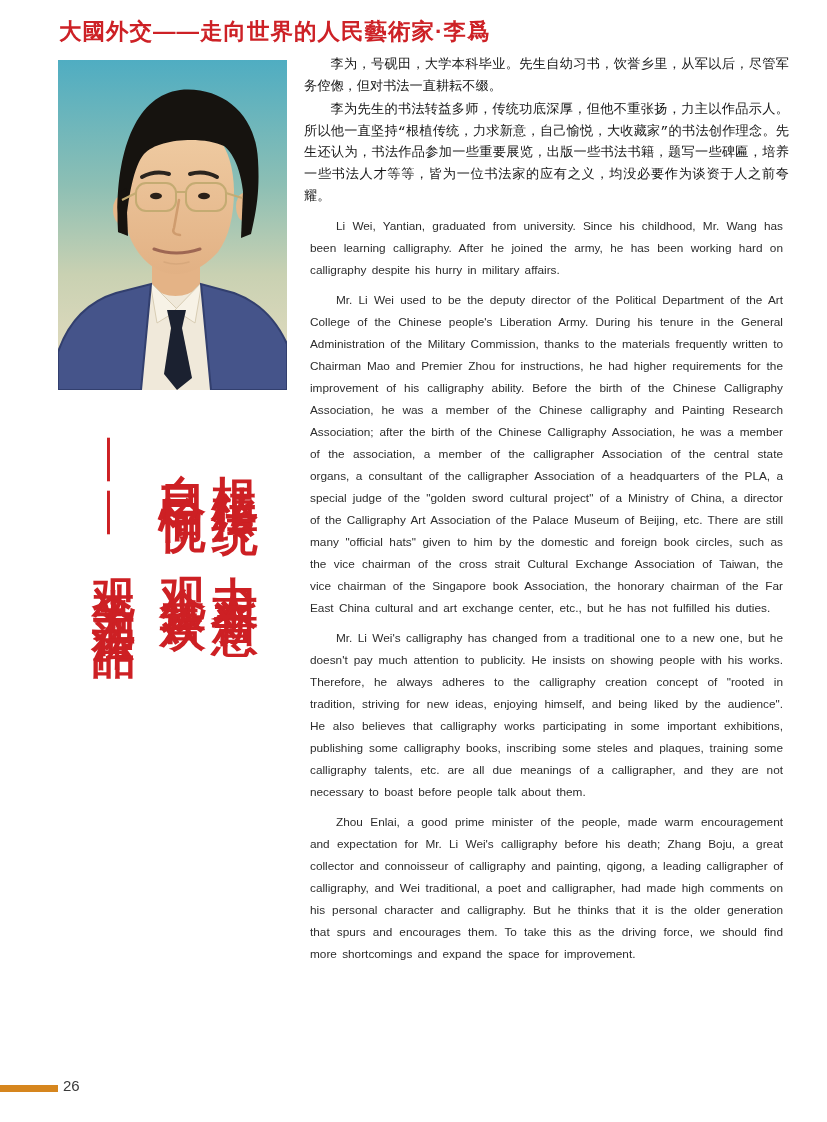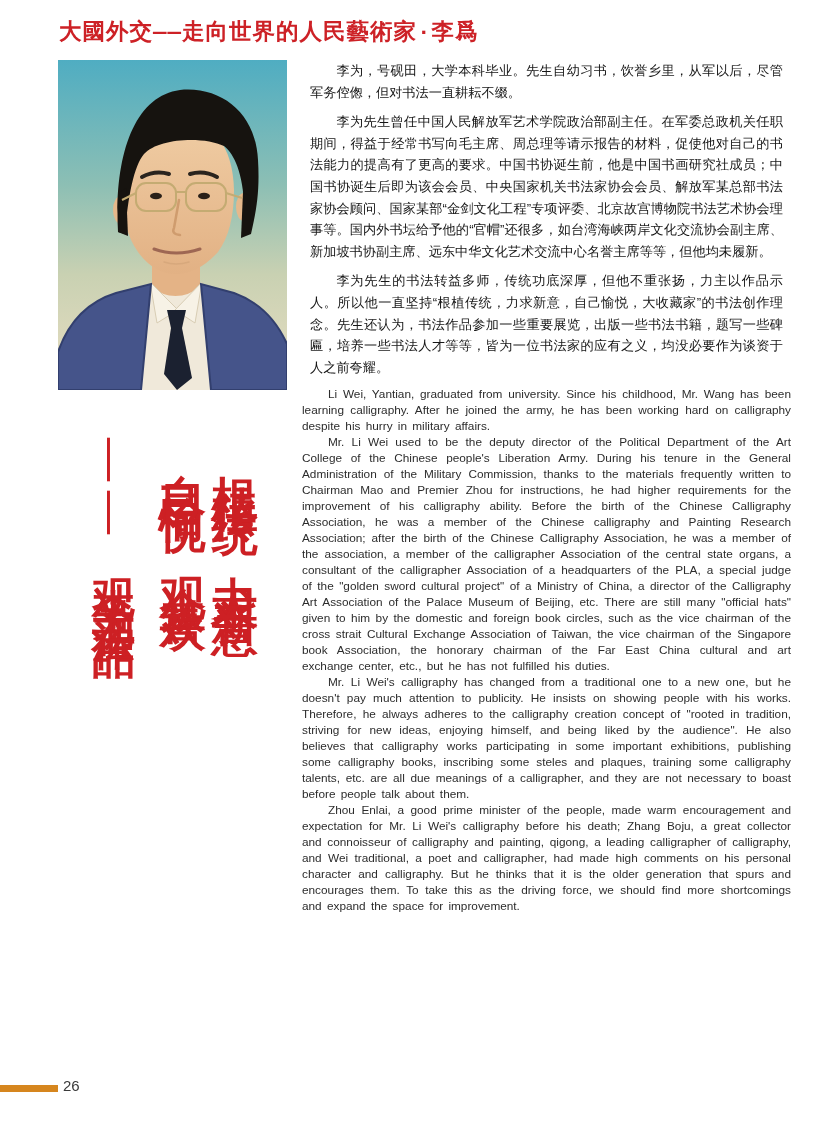--- a/index.html
+++ b/index.html
@@ -1,25 +1,25 @@
 <!DOCTYPE html>
 <html><head>
 <meta charset="utf-8">
 <style>
   html,body{margin:0;padding:0;background:#ffffff;}
   .page{position:relative;width:827px;height:1122px;background:#ffffff;overflow:hidden;
         font-family:"Liberation Sans",sans-serif;}
   .header-title{position:absolute;left:59px;top:16px;font-size:22.5px;font-weight:bold;
         color:#cd2126;letter-spacing:1px;white-space:nowrap;
-        font-family:Liberation Mono, monospace;}
+        font-family:Liberation Sans, sans-serif;}
   .photo-frame{position:absolute;left:58px;top:60px;width:229px;height:330px;}
   .text-col{position:absolute;left:302px;top:52px;width:489px;}
-  .zh-para{margin:8px;font-size:13.2px;line-height:21.6px;color:#161616;text-align:justify;
-        text-indent:2em;font-family:Liberation Sans, sans-serif;}
-  .en-para{margin:0;font-size:11.8px;line-height:16px;color:#2c2c2c;text-align:justify;
+  .zh-para{margin:2px;font-size:13.2px;line-height:21.6px;color:#161616;text-align:justify;
+        text-indent:2em;font-family:Liberation Mono, monospace;}
+  .en-para{margin:8px;font-size:11.8px;line-height:22px;color:#2c2c2c;text-align:justify;
         text-indent:26px;word-spacing:2px;font-family:"Liberation Sans",sans-serif;}
   .en-para:first-of-type{margin-top:7px;}
   .vcol{position:absolute;top:438px;writing-mode:vertical-rl;text-orientation:mixed;
         font-family:"Liberation Serif",serif;font-weight:bold;color:#cd2024;
         line-height:1.08;white-space:nowrap;}
   .vcol-right{left:210px;font-size:46px;letter-spacing:11px;}
   .vcol-mid{left:158px;font-size:46px;letter-spacing:11px;}
   .vcol-left{left:90px;font-size:43px;letter-spacing:10px;}
   .footer-bar{position:absolute;left:0;top:1085px;width:58px;height:7px;background:#d6861e;}
   .page-number{position:absolute;left:63px;top:1077px;font-size:15px;color:#3a3a3a;
@@ -90,21 +90,20 @@
       <path d="M106,202 Q118,206 131,202" stroke="#d7a87c" stroke-width="1.5" fill="none" stroke-linecap="round"></path>
     </svg>
   </div>
 
   <div class="vcol vcol-right">根植传统　力求新意</div>
   <div class="vcol vcol-mid">自己愉悦　观众喜欢</div>
   <div class="vcol vcol-left">——观李为书法作品</div>
 
   <div class="text-col">
     <p class="zh-para">李为，号砚田，大学本科毕业。先生自幼习书，饮誉乡里，从军以后，尽管军务倥偬，但对书法一直耕耘不缀。</p>
-    <p class="zh-para">李为先生曾任中国人民解放军艺术学院政治部副主任。在军委总政机关任职期间，得益于经常书写向毛主席、周总理等请示报告的材料，促使他对自己的书法能力的提高有了更高的要求。中国书协诞生前，他是中国书画研究社成员；中国书协诞生后即为该会会员、中央国家机关书法家协会会员、解放军某总部书法家协会顾问、国家某部“金剑文化工程”专项评委、北京故宫博物院书法艺术协会理事等。国内外书坛给予他的“官帽”还很多，如台湾海峡两岸文化交流协会副主席、新加坡书协副主席、远东中华文化艺术交流中心名誉主席等等，但他均未履新。</p>
     <p class="zh-para">李为先生的书法转益多师，传统功底深厚，但他不重张扬，力主以作品示人。所以他一直坚持“根植传统，力求新意，自己愉悦，大收藏家”的书法创作理念。先生还认为，书法作品参加一些重要展览，出版一些书法书籍，题写一些碑匾，培养一些书法人才等等，皆为一位书法家的应有之义，均没必要作为谈资于人之前夸耀。</p>
     <p class="en-para">Li Wei, Yantian, graduated from university. Since his childhood, Mr. Wang has been learning calligraphy. After he joined the army, he has been working hard on calligraphy despite his hurry in military affairs.</p>
     <p class="en-para">Mr. Li Wei used to be the deputy director of the Political Department of the Art College of the Chinese people's Liberation Army. During his tenure in the General Administration of the Military Commission, thanks to the materials frequently written to Chairman Mao and Premier Zhou for instructions, he had higher requirements for the improvement of his calligraphy ability. Before the birth of the Chinese Calligraphy Association, he was a member of the Chinese calligraphy and Painting Research Association; after the birth of the Chinese Calligraphy Association, he was a member of the association, a member of the calligrapher Association of the central state organs, a consultant of the calligrapher Association of a headquarters of the PLA, a special judge of the "golden sword cultural project" of a Ministry of China, a director of the Calligraphy Art Association of the Palace Museum of Beijing, etc. There are still many "official hats" given to him by the domestic and foreign book circles, such as the vice chairman of the cross strait Cultural Exchange Association of Taiwan, the vice chairman of the Singapore book Association, the honorary chairman of the Far East China cultural and art exchange center, etc., but he has not fulfilled his duties.</p>
     <p class="en-para">Mr. Li Wei's calligraphy has changed from a traditional one to a new one, but he doesn't pay much attention to publicity. He insists on showing people with his works. Therefore, he always adheres to the calligraphy creation concept of "rooted in tradition, striving for new ideas, enjoying himself, and being liked by the audience". He also believes that calligraphy works participating in some important exhibitions, publishing some calligraphy books, inscribing some steles and plaques, training some calligraphy talents, etc. are all due meanings of a calligrapher, and they are not necessary to boast before people talk about them.</p>
     <p class="en-para">Zhou Enlai, a good prime minister of the people, made warm encouragement and expectation for Mr. Li Wei's calligraphy before his death; Zhang Boju, a great collector and connoisseur of calligraphy and painting, qigong, a leading calligrapher of calligraphy, and Wei traditional, a poet and calligrapher, had made high comments on his personal character and calligraphy. But he thinks that it is the older generation that spurs and encourages them. To take this as the driving force, we should find more shortcomings and expand the space for improvement.</p>
   </div>
 
   <div class="footer-bar"></div>
   <div class="page-number">26</div>
 

